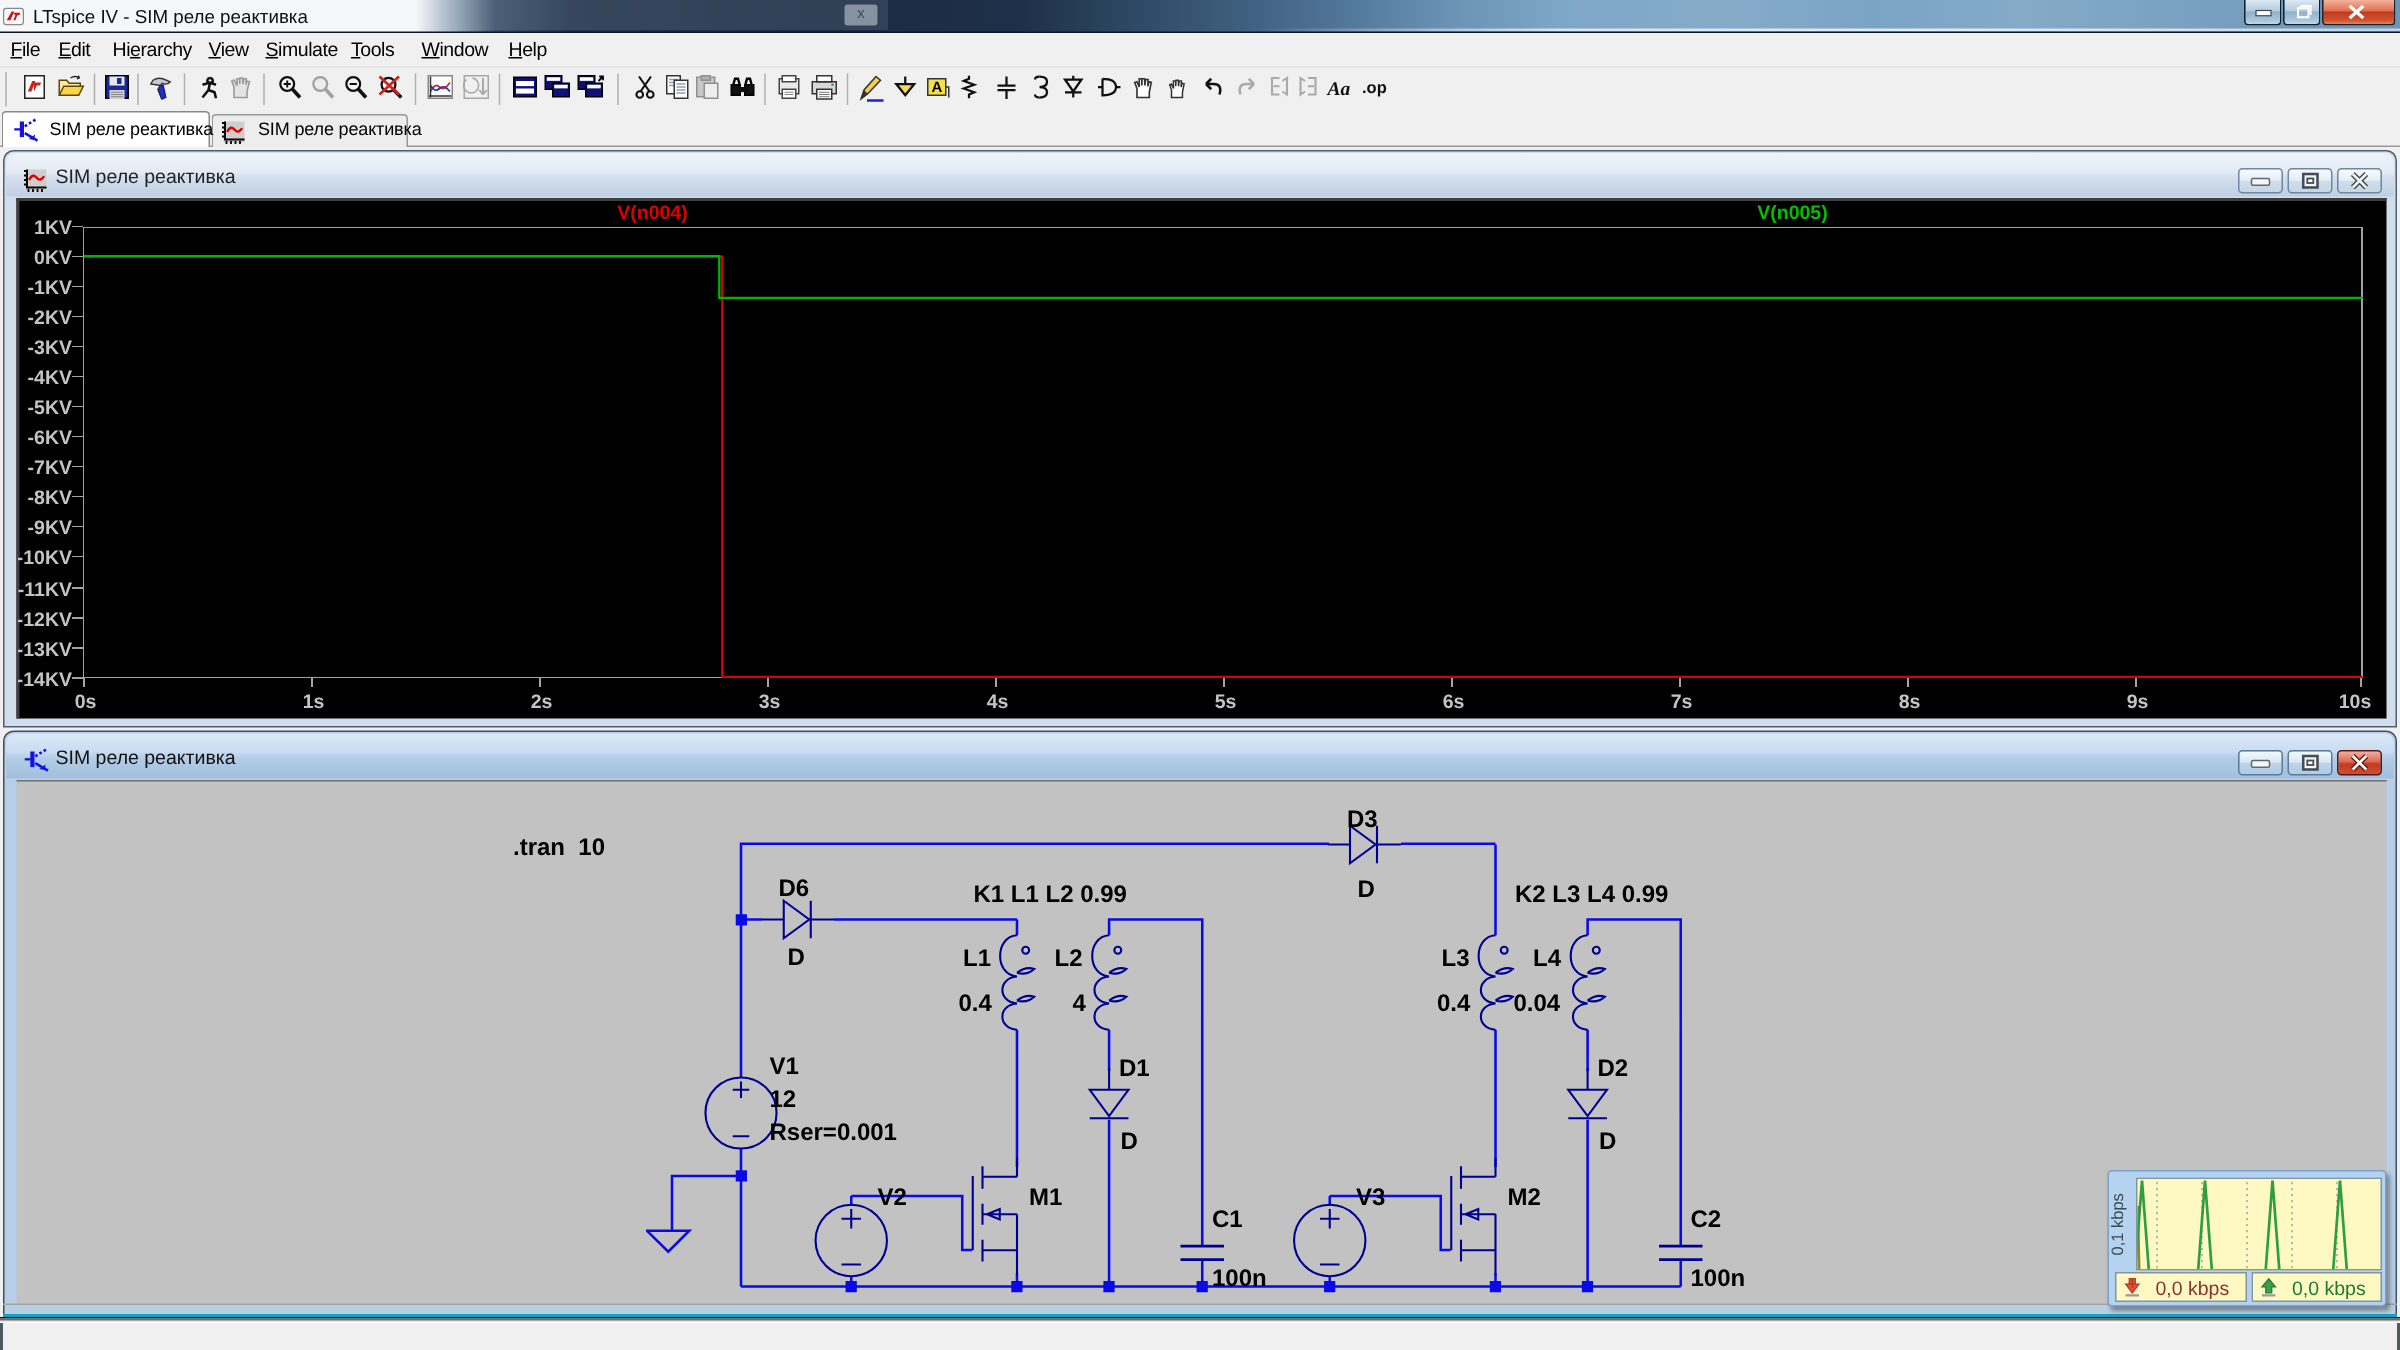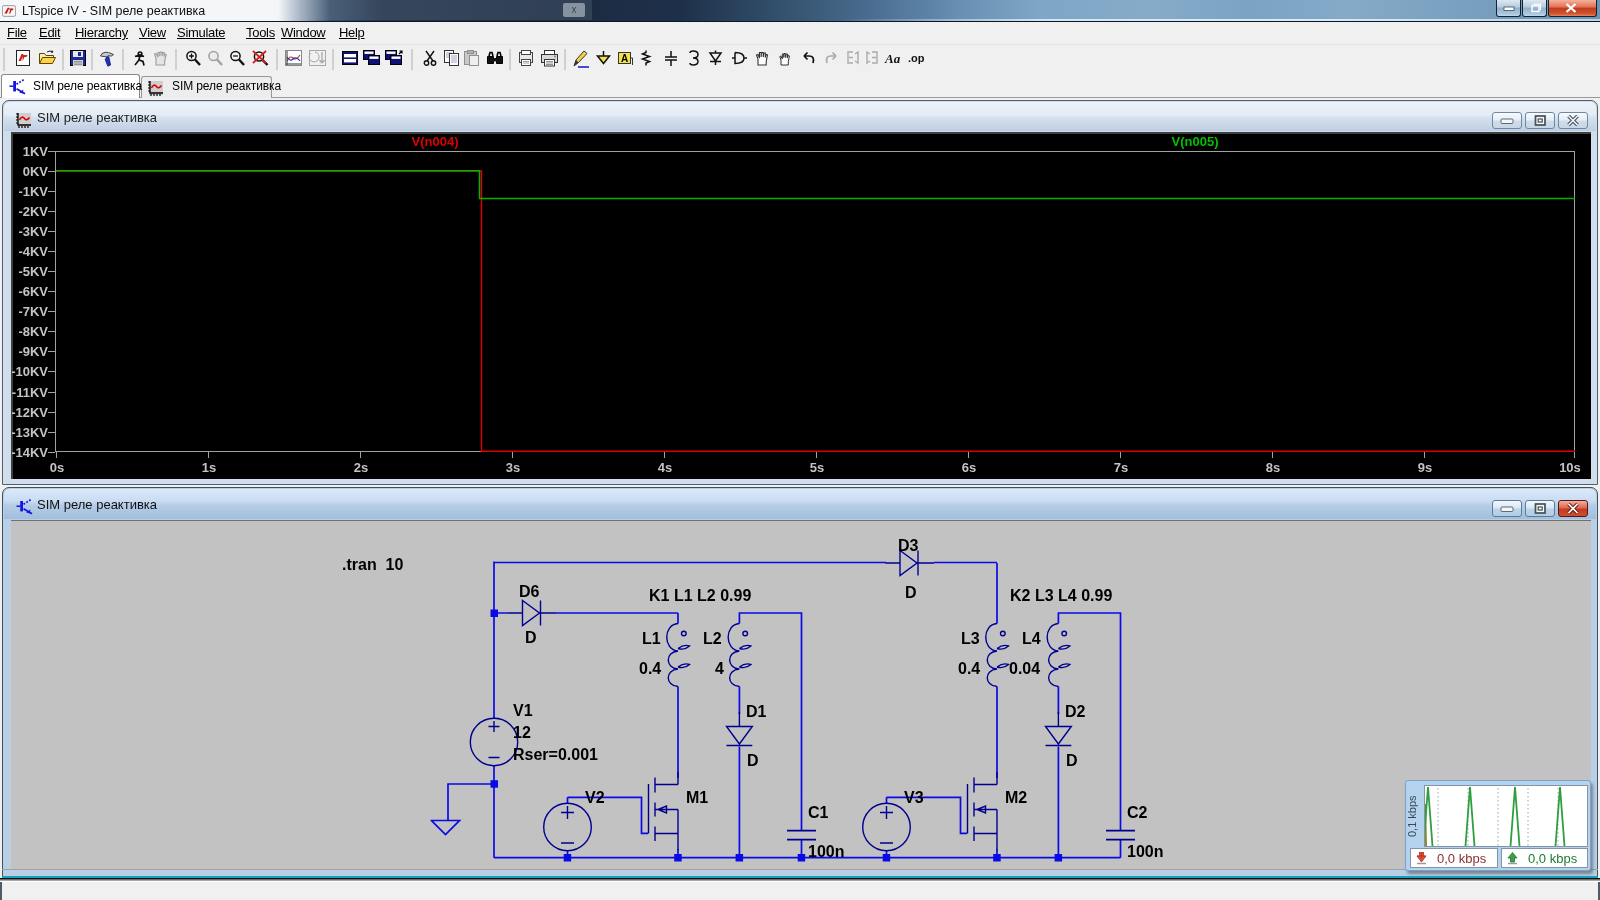--- a/index.html
+++ b/index.html
@@ -9,21 +9,21 @@
 #titlebar .ghost{position:absolute;left:302px;top:0;width:290px;height:20px;background:rgba(180,198,216,0.14);}
 #titlebar .ghostx{position:absolute;left:563px;top:3px;width:22px;height:14px;background:rgba(205,213,222,0.55);border-radius:2px;color:#3a4a5a;font-size:10px;text-align:center;line-height:13px;}
 #tbline{position:absolute;left:0;top:21px;width:1600px;height:1px;background:#0c1828;}
 #logo{position:absolute;left:2px;top:4px;width:14px;height:14px;}
 #apptitle{position:absolute;left:22px;top:4px;font-size:12.5px;color:#101010;}
 .capbtn{position:absolute;top:0;height:17px;border:1px solid #15222f;border-top:none;border-radius:0 0 3px 3px;}
 #btnmin{left:1496px;width:25px;background:linear-gradient(#dce8f2 0%,#b4cbde 45%,#90b1cb 50%,#a9c6de 85%,#c2d8ea 100%);}
 #btnmax{left:1522px;width:25px;background:linear-gradient(#dce8f2 0%,#b4cbde 45%,#90b1cb 50%,#a9c6de 85%,#c2d8ea 100%);}
 #btnclose{left:1548px;width:49px;background:linear-gradient(#f4b29e 0%,#e0704f 45%,#c03a1e 50%,#cf5430 85%,#e8825e 100%);}
 #menubar{position:absolute;left:0;top:22px;width:1600px;height:23px;background:#f0f0f0;border-bottom:1px solid #e2e2e2;}
-#menubar span{position:absolute;top:3px;font-size:13px;color:#000;letter-spacing:-0.3px;text-decoration:underline;}
+#menubar span{position:absolute;top:3px;font-size:13px;color:#000;letter-spacing:-0.3px;}
 #menubar u{text-decoration:underline;}
 #toolbar{position:absolute;left:0;top:46px;width:1600px;height:27px;background:#f0f0f0;}
 #tabbar{position:absolute;left:0;top:73px;width:1600px;height:25px;background:#f0f0f0;border-bottom:1px solid #9a9a9a;}
 .tab1{position:absolute;left:1px;top:1px;width:139px;height:24px;background:#ffffff;border:1px solid #898989;border-bottom:none;border-radius:3px 3px 0 0;}
 .tab2{position:absolute;left:141px;top:3px;width:131px;height:22px;background:#ededed;border:1px solid #979797;border-bottom:none;border-radius:3px 3px 0 0;}
 .tabtext{position:absolute;font-size:12px;letter-spacing:-0.1px;color:#000;top:6px;}
 #wavewin{position:absolute;left:2px;top:100px;width:1596px;height:385px;background:#cfdded;border-radius:7px 7px 0 0;border:1px solid #51606e;}
 #wavetitle{position:absolute;left:1px;top:1px;width:1592px;height:29px;border-radius:6px 6px 0 0;background:linear-gradient(#eef3f9 0%,#e3ebf5 45%,#d4e0ee 55%,#bfcfe2 100%);}
 #wavetitle .wt{position:absolute;left:33px;top:8px;font-size:13px;color:#222;}
 #waveplot{position:absolute;left:8px;top:31px;width:1580px;height:347px;background:#000;border-top:2px solid #3f3f3f;border-left:2px solid #3f3f3f;}
@@ -32,21 +32,21 @@
 #schemtitle .wt{position:absolute;left:33px;top:8px;font-size:13px;color:#101010;}
 #schemcanvas{position:absolute;left:8px;top:32px;width:1580px;height:349px;background:#c2c2c2;border-top:1px solid #707070;}
 .cbtn{position:absolute;width:30px;height:17px;border:1px solid #70889f;border-radius:3px;}
 .cbtn.inact{background:linear-gradient(#f8fbfe 0%,#e4edf5 48%,#d0deeb 52%,#c5d6e6 100%);}
 .cbtn.act{background:linear-gradient(#f2f8fd 0%,#d8e7f4 48%,#bdd4e9 52%,#b0cce5 100%);border-color:#5d7a96;}
 .cbtn.red{background:linear-gradient(#f0b0a0 0%,#dd6a50 45%,#c43a22 55%,#cc4f30 100%);border-color:#571812;}
 .cbtn.red svg path{stroke:#ffffff;}
 .cbtn.red svg path:first-of-type{stroke:#6a1a10;}
 #statusbar{position:absolute;left:0;top:882px;width:1600px;height:18px;background:#f0f0f0;border-left:2px solid #4f5a62;border-right:2px solid #4f5a62;}
 #netwidget{position:absolute;left:1405px;top:780px;width:186px;height:91px;background:#b5d2ee;border:1px solid #7aa2cc;border-radius:3px;box-shadow:2px 3px 3px rgba(60,60,60,0.5);}
-.netbox{position:absolute;background:#ffffff;border:1px solid #8195a5;}
+.netbox{position:absolute;background:#fef9c3;border:1px solid #8195a5;}
 </style></head>
 <body>
 <div id="titlebar">
  <div style="position:absolute;left:840px;top:18.5px;width:760px;height:2px;background:linear-gradient(90deg,rgba(220,235,248,0) 0,rgba(225,238,250,0.85) 200px,rgba(230,242,252,0.9) 450px,rgba(215,232,246,0.75) 760px);"></div>
  <div class="ghost"></div>
     <div class="ghostx">x</div>
  <svg id="logo" viewBox="0 0 17 16">
   <rect x="0.5" y="1.5" width="16" height="13" rx="2" fill="#f8f8f8" stroke="#888"></rect>
   <path d="M3 11 L7 4 L9 4 L6 11 Z" fill="#cc1111"></path>
   <path d="M8 5 L14 5 L13.2 7 L11.6 7 L10 11 L8.4 11 L10 7" fill="#cc1111"></path>
@@ -63,21 +63,21 @@
         <path d="M17.5 4 L26.5 12 M26.5 4 L17.5 12" stroke="#fff" stroke-width="2.2"></path>
       </svg></div>
 </div>
 <div id="tbline"></div>
 <div id="menubar">
  <span style="left:7px"><u>F</u>ile</span>
  <span style="left:39px"><u>E</u>dit</span>
  <span style="left:75px">Hi<u>e</u>rarchy</span>
  <span style="left:139px"><u>V</u>iew</span>
  <span style="left:177px"><u>S</u>imulate</span>
- <span style="left:246px"><u>T</u>ools</span>
+ <span style="left:234px"><u>T</u>ools</span>
  <span style="left:281px"><u>W</u>indow</span>
  <span style="left:339px"><u>H</u>elp</span>
 </div>
 <div id="toolbar"><svg width="1600" height="27" viewBox="0 0 1600 27">
 <g stroke="#b0b0b0" stroke-width="1">
         <path d="M63 3v21M92 3v21M123 3v21M176 3v21M277 3v21M333 3v21M412 3v21M510 3v21M565 3v21M4 2v23"></path>
       </g>
 <g transform="translate(16,4)">
         <rect x="0.5" y="0.5" width="13" height="15" fill="#fff" stroke="#222"></rect>
         <path d="M2.5 11 L5.5 4 h2 L5 11 Z M6.5 5 h5 l-1 2 h-2 l-1.8 4" fill="#c22"></path>

